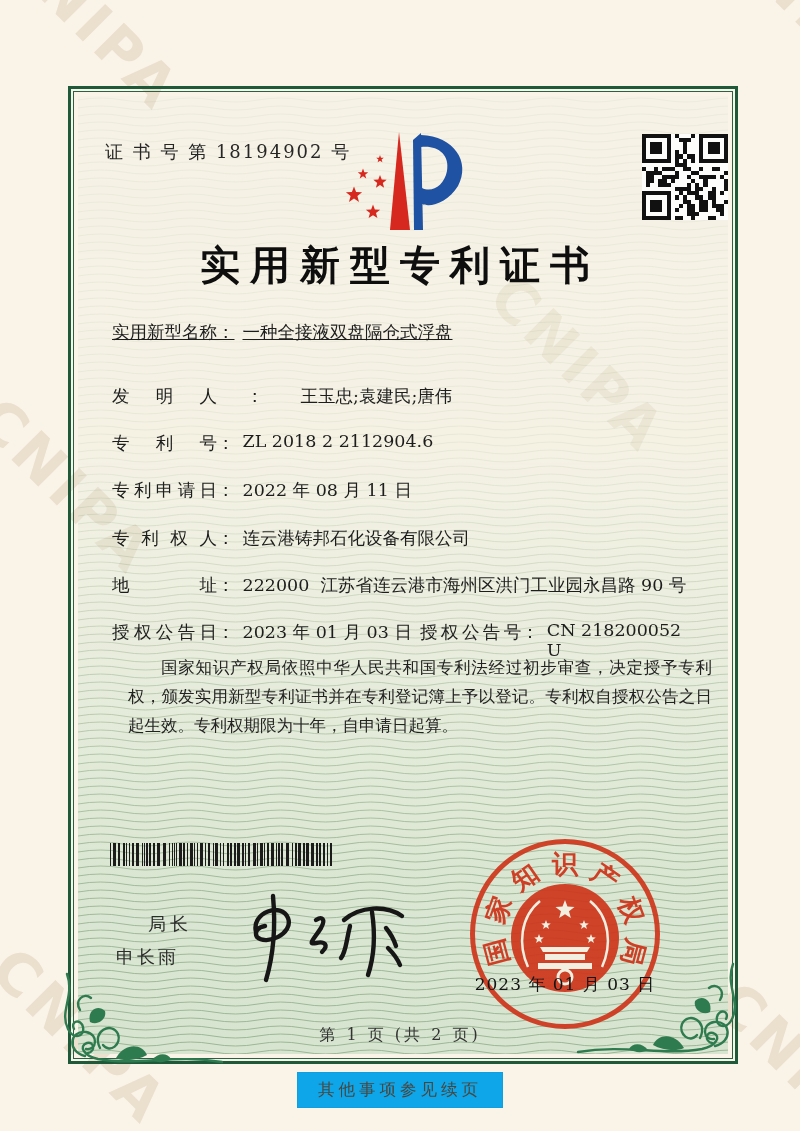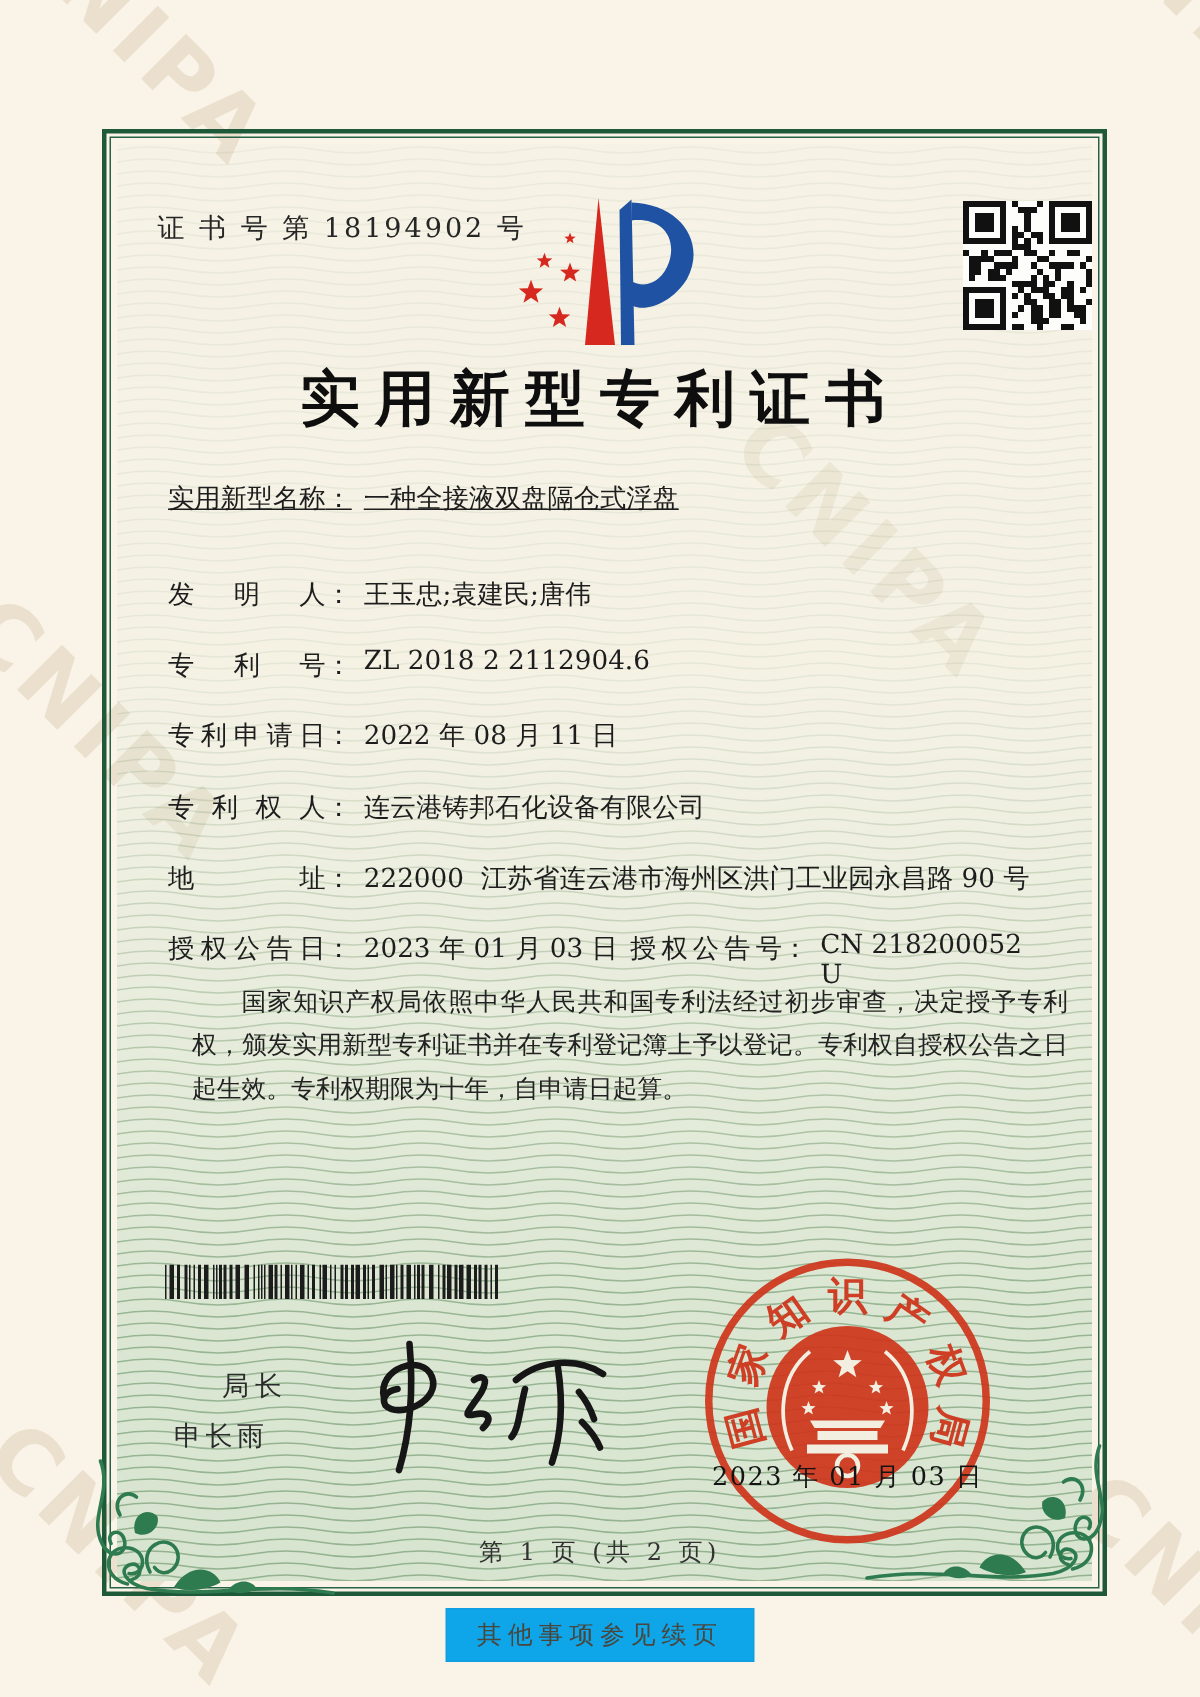--- a/index.html
+++ b/index.html
@@ -316,21 +316,21 @@
       <rect x="17" y="20" width="1" height="1" fill="#111"></rect>
     </svg>
 </div>
 
 <div class="abs doc-title">实用新型专利证书</div>
 
 <div class="abs" style="left:0;top:0;width:800px;height:0;">
   <div class="frow" style="top:320px;text-decoration:underline;">
     <span class="flabel">实用新型名称</span><span class="fcolon">：</span><span class="fvalue">一种全接液双盘隔仓式浮盘</span>
   </div>
-  <div class="frow" style="top:384px;">
+  <div class="frow" style="top:384px;gap:29px;">
     <span class="flabel">发明人</span><span class="fcolon">：</span><span class="fvalue">王玉忠;袁建民;唐伟</span>
   </div>
   <div class="frow" style="top:431px;">
     <span class="flabel">专利号</span><span class="fcolon">：</span><span class="fvalue">ZL 2018 2 2112904.6</span>
   </div>
   <div class="frow" style="top:478px;">
     <span class="flabel">专利申请日</span><span class="fcolon">：</span><span class="fvalue">2022 年 08 月 11 日</span>
   </div>
   <div class="frow" style="top:526px;">
     <span class="flabel">专利权人</span><span class="fcolon">：</span><span class="fvalue">连云港铸邦石化设备有限公司</span>

